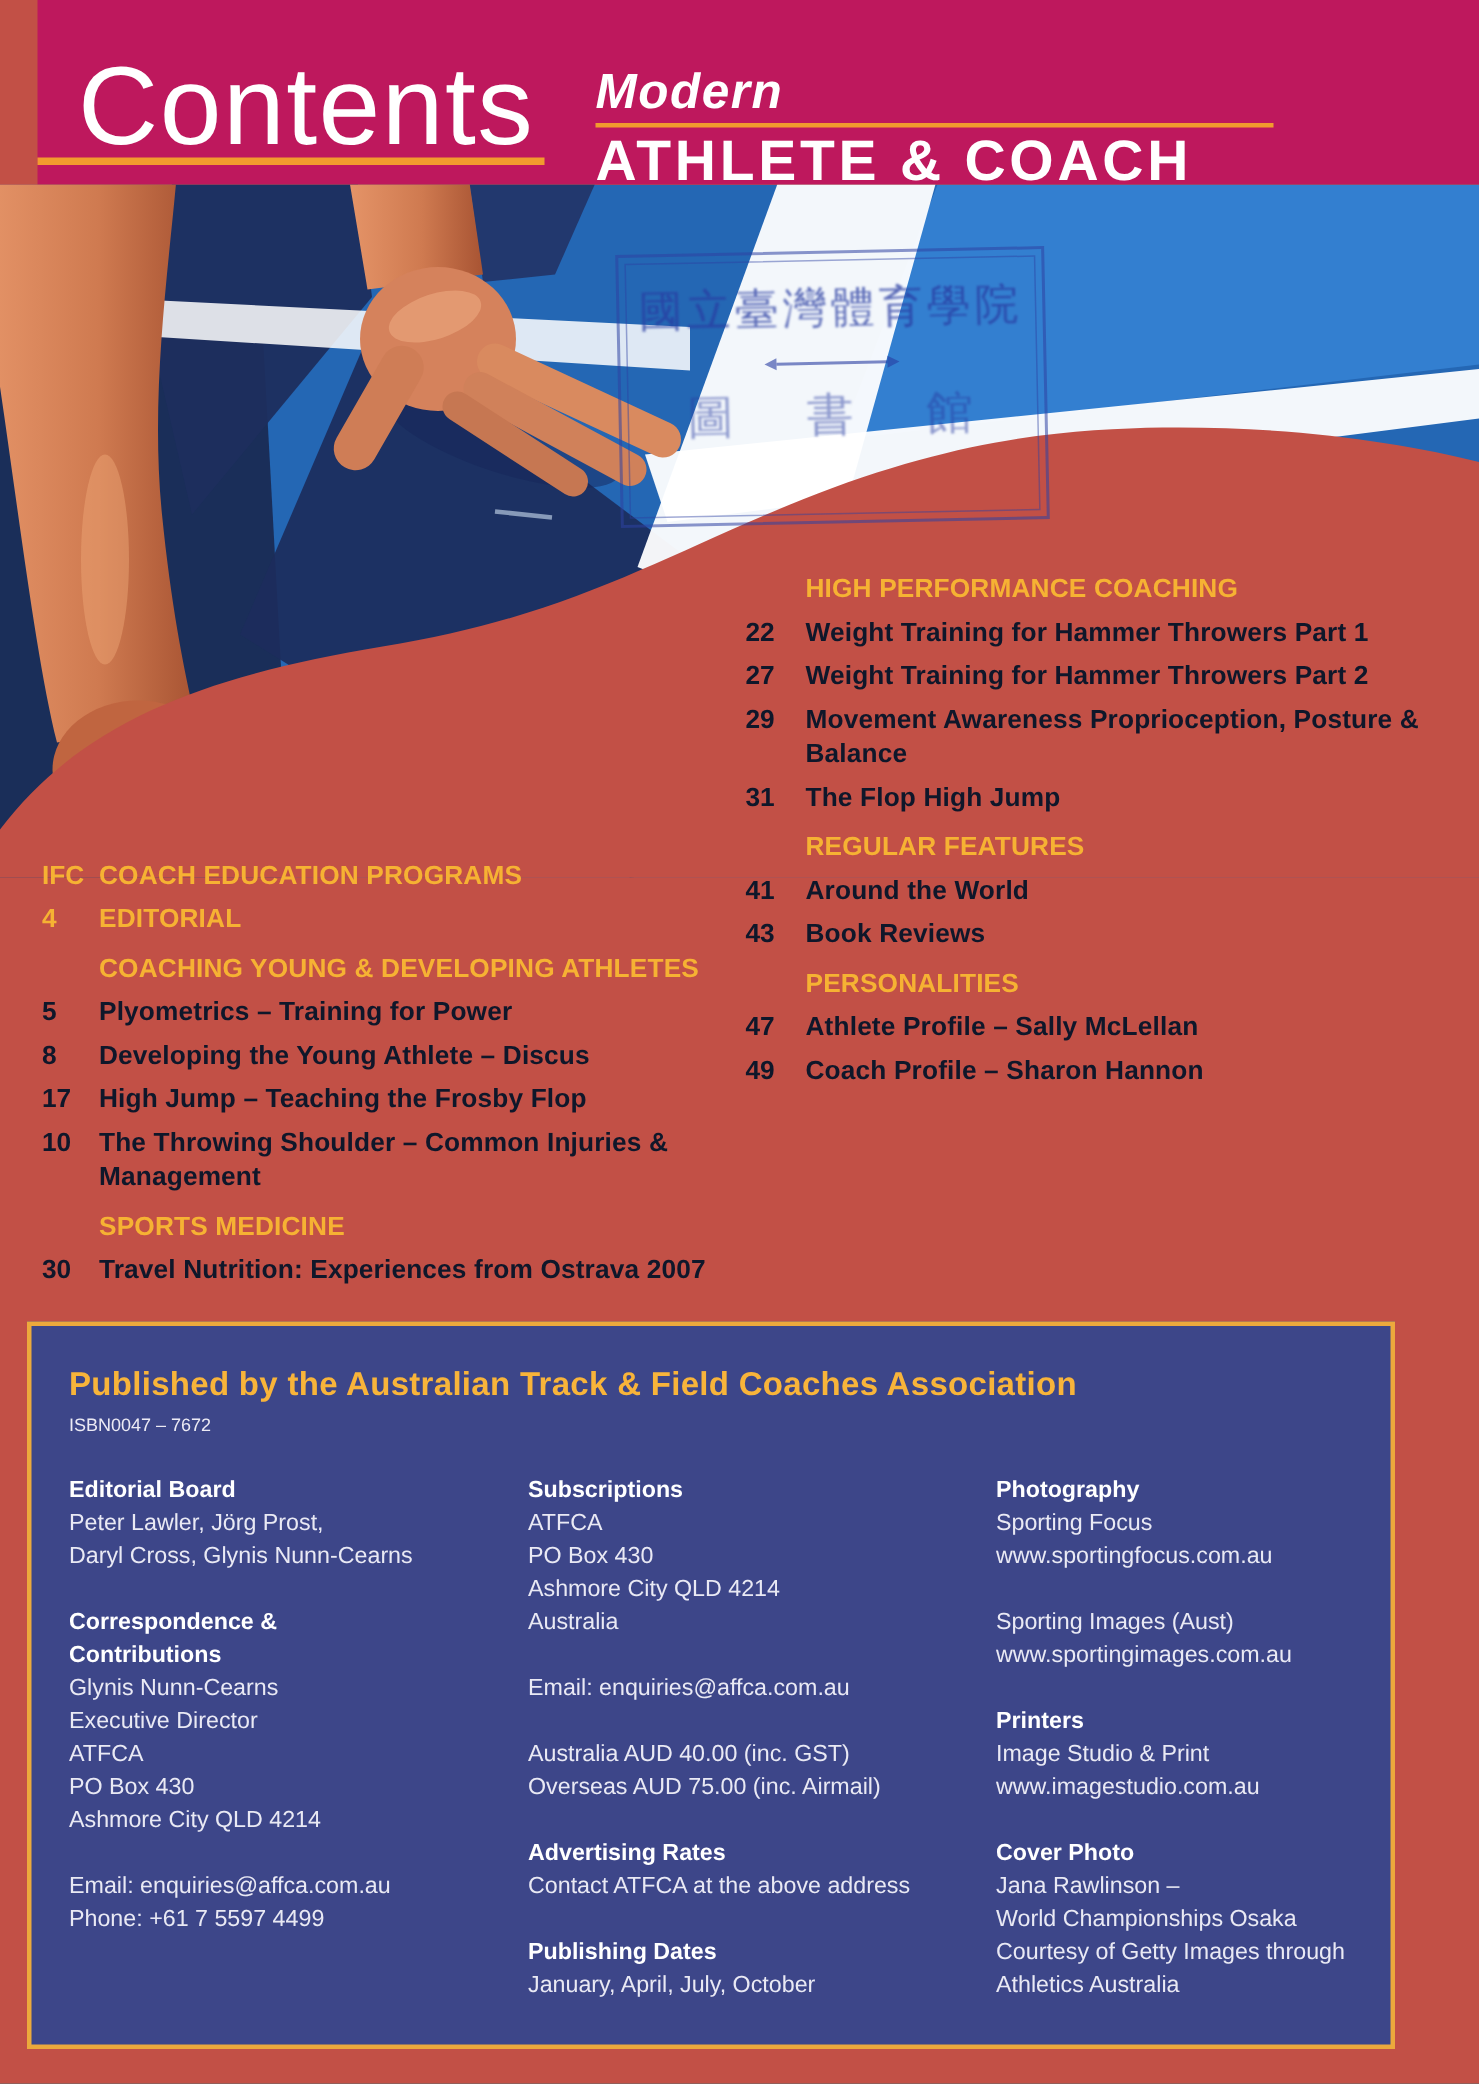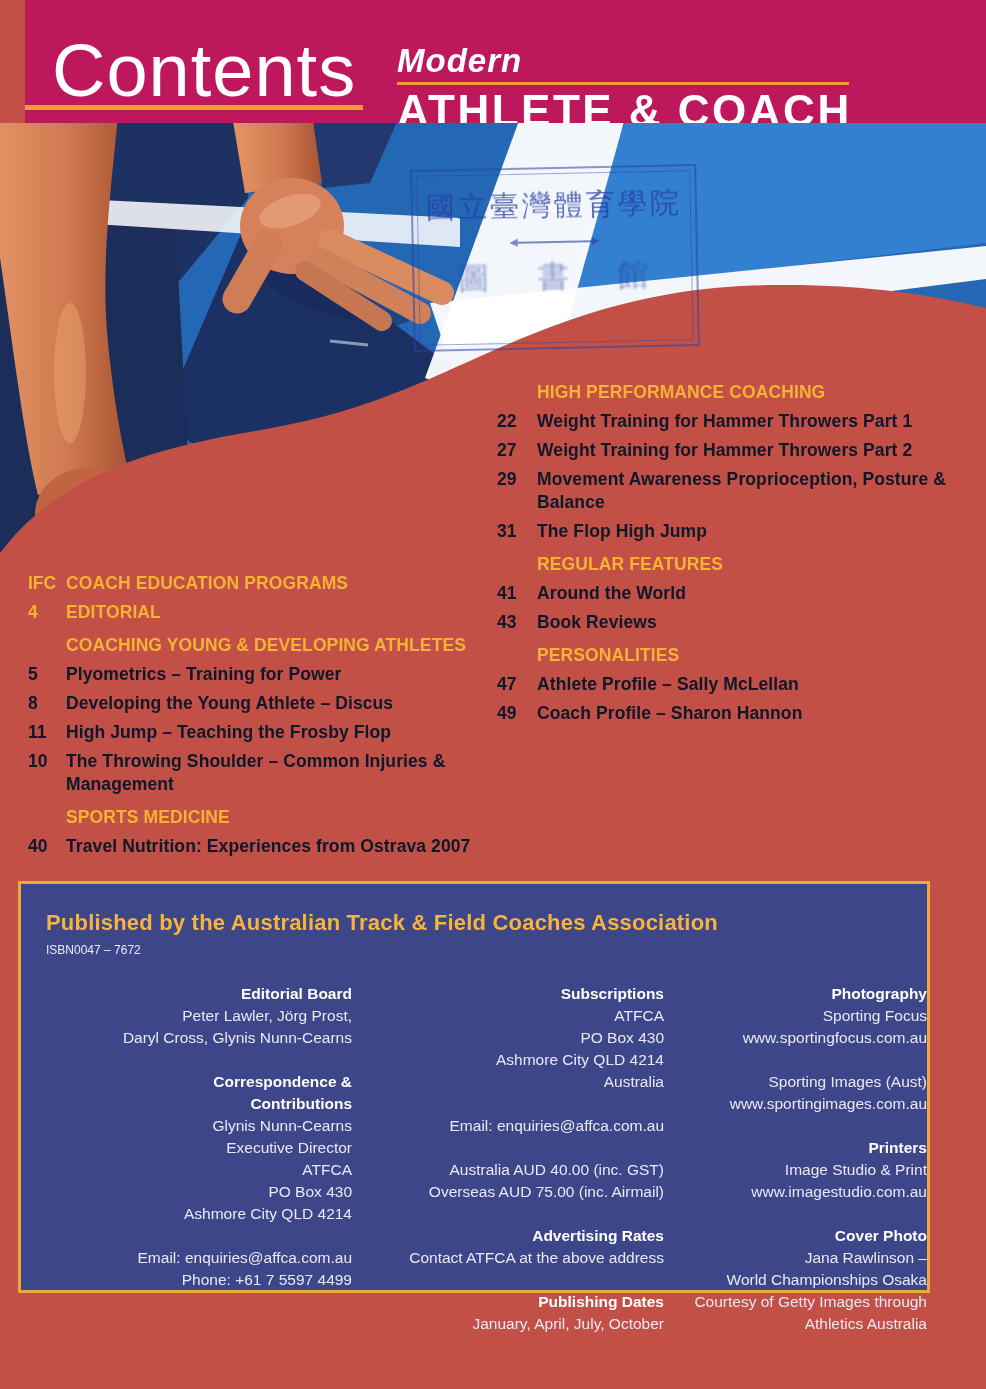--- a/index.html
+++ b/index.html
@@ -7,21 +7,21 @@
         font-family:"Liberation Sans",sans-serif;}
 
   
   .hdr{position:absolute;top:0;left:0;width:986px;height:123px;background:#be185d;margin-left:25px;}
   .contents-title{position:absolute;left:27px;top:34px;font-size:74px;font-weight:300;
         color:#ffffff;letter-spacing:1px;line-height:1;}
   .title-underline{position:absolute;left:0;top:105px;width:338px;height:5px;background:#f29b2e;}
   .logo{position:absolute;left:372px;top:44px;color:#ffffff;}
   .logo-modern{font-size:33px;font-weight:bold;font-style:italic;letter-spacing:1px;line-height:1;}
   .logo-rule{width:452px;height:3px;background:#f29b2e;margin-top:5px;}
-  .logo-main{font-size:44px;font-weight:bold;letter-spacing:2.5px;line-height:1;margin-top:4px;}
+  .logo-main{font-size:38px;font-weight:bold;letter-spacing:2.5px;line-height:1;margin-top:4px;}
 
   
   .photo{position:absolute;top:123px;left:0;width:986px;height:462px;overflow:hidden;}
   .photo svg{position:absolute;top:0;left:0;}
   .stamp{position:absolute;left:412px;top:44px;width:282px;height:178px;
          border:2px solid rgba(45,65,162,.55);transform:rotate(-1.2deg);}
   .stamp-inner{position:absolute;left:4px;top:4px;right:4px;bottom:4px;
          border:1px solid rgba(45,65,162,.45);text-align:center;overflow:hidden;}
   .stamp-row1{margin-top:12px;font-size:29px;letter-spacing:3px;color:rgba(40,60,162,.75);
          filter:blur(.6px);white-space:nowrap;}
@@ -38,26 +38,26 @@
   .toc-left{left:28px;top:572px;width:452px;}
   .toc-right{left:497px;top:371px;width:474px;}
   .toc-row{display:flex;margin-bottom:6px;color:#0f172a;}
   .toc-row.header,.toc-row.yellow{color:#f6b233;}
   .toc-row.header{margin-top:10px;margin-bottom:6px;}
   .toc-row .num{flex:0 0 38px;line-height:23px;}
   .toc-right .toc-row .num{flex:0 0 40px;}
   .toc-row .label{line-height:23px;letter-spacing:.1px;}
 
   
-  .pubbox{position:absolute;left:18px;top:881px;width:912px;height:412px;box-sizing:border-box;
+  .pubbox{position:absolute;left:18px;top:881px;width:912px;height:485px;box-sizing:border-box;
           background:#3d4689;border:3px solid #eca93c;padding:26px 0 0 25px;color:#e9e9f4;}
   .pub-title{margin:0;font-size:22px;font-weight:bold;color:#f8b43a;letter-spacing:.2px;}
   .isbn{font-size:12px;margin-top:7px;color:#eceaf4;}
   .pubcols{display:flex;margin-top:26px;}
-  .pub-col{font-size:15.5px;line-height:22px;text-align:right;}
+  .pub-col{font-size:15.5px;line-height:22px;}
   .pub-col:nth-child(1){width:306px;}
   .pub-col:nth-child(2){width:312px;}
   .pub-col:nth-child(3){flex:1;}
   .pub-block{margin-bottom:22px;}
   .pub-heading{margin:0;font-size:15.5px;font-weight:bold;color:#ffffff;white-space:pre-line;}
 </style>
 </head>
 <body>
 
 <div class="page">
@@ -144,33 +144,33 @@
   </div>
       <div class="toc-row">
     <span class="num">5</span>
     <span class="label">Plyometrics – Training for Power</span>
   </div>
       <div class="toc-row">
     <span class="num">8</span>
     <span class="label">Developing the Young Athlete – Discus</span>
   </div>
       <div class="toc-row">
-    <span class="num">11</span>
+    <span class="num">17</span>
     <span class="label">High Jump – Teaching the Frosby Flop</span>
   </div>
       <div class="toc-row">
     <span class="num">10</span>
     <span class="label">The Throwing Shoulder – Common Injuries &amp; Management</span>
   </div>
       <div class="toc-row header">
     <span class="num"></span>
     <span class="label">SPORTS MEDICINE</span>
   </div>
       <div class="toc-row">
-    <span class="num">40</span>
+    <span class="num">30</span>
     <span class="label">Travel Nutrition: Experiences from Ostrava 2007</span>
   </div>
     </section>
   <section class="toc toc-right">
       <div class="toc-row header">
     <span class="num"></span>
     <span class="label">HIGH PERFORMANCE COACHING</span>
   </div>
       <div class="toc-row">
     <span class="num">22</span>

